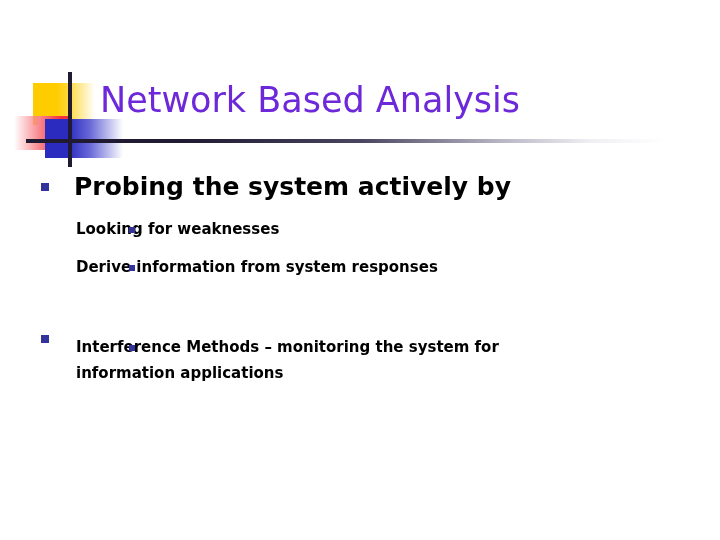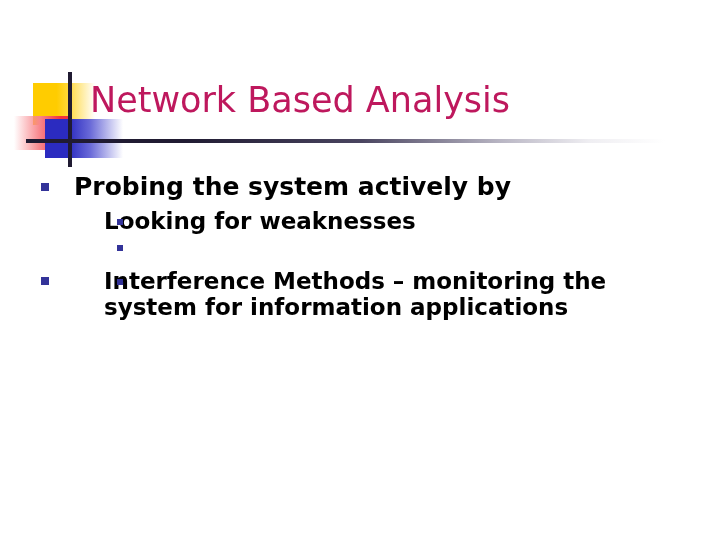--- a/index.html
+++ b/index.html
@@ -69,26 +69,26 @@
     left: 26px;
     top: 139px;
     width: 50px;
     height: 4px;
     background: #201B32;
   }
 
   
   #title {
     position: absolute;
-    left: 90px;
+    left: 100px;
     top: 78px;
     width: 580px;
     font-size: 35px;
     line-height: 44px;
-    color: #be185d;
+    color: #6d28d9;
     letter-spacing: 0px;
     white-space: nowrap;
   }
 
   
   #divider {
     position: absolute;
     left: 33px;
     top: 139px;
     width: 632px;
@@ -117,23 +117,23 @@
     position: absolute;
     left: 41px;
     top: 13px;
     width: 8px;
     height: 8px;
     background: #333399;
   }
 
   .l2 {
     position: relative;
-    padding-left: 104px;
-    margin: 0;
-    font-size: 23px;
+    padding-left: 64px;
+    margin: 12px;
+    font-size: 15px;
     line-height: 26px;
     color: #000000;
     max-width: 660px;
   }
   .l2 .bullet {
     position: absolute;
     left: 117px;
     top: 11px;
     width: 6px;
     height: 6px;
@@ -172,20 +172,21 @@
       <span class="text">Probing the system actively by</span>
     </div>
 
     <div class="l2">
       <span class="bullet"></span>
       <span class="text">Looking for weaknesses</span>
     </div>
 
     <div class="l2">
       <span class="bullet"></span>
+      <span class="text">Derive information from system responses</span>
     </div>
 
     <div class="group-gap"></div>
 
     <div class="l1">
       <span class="bullet"></span>
     </div>
 
 
     <div class="l2">

